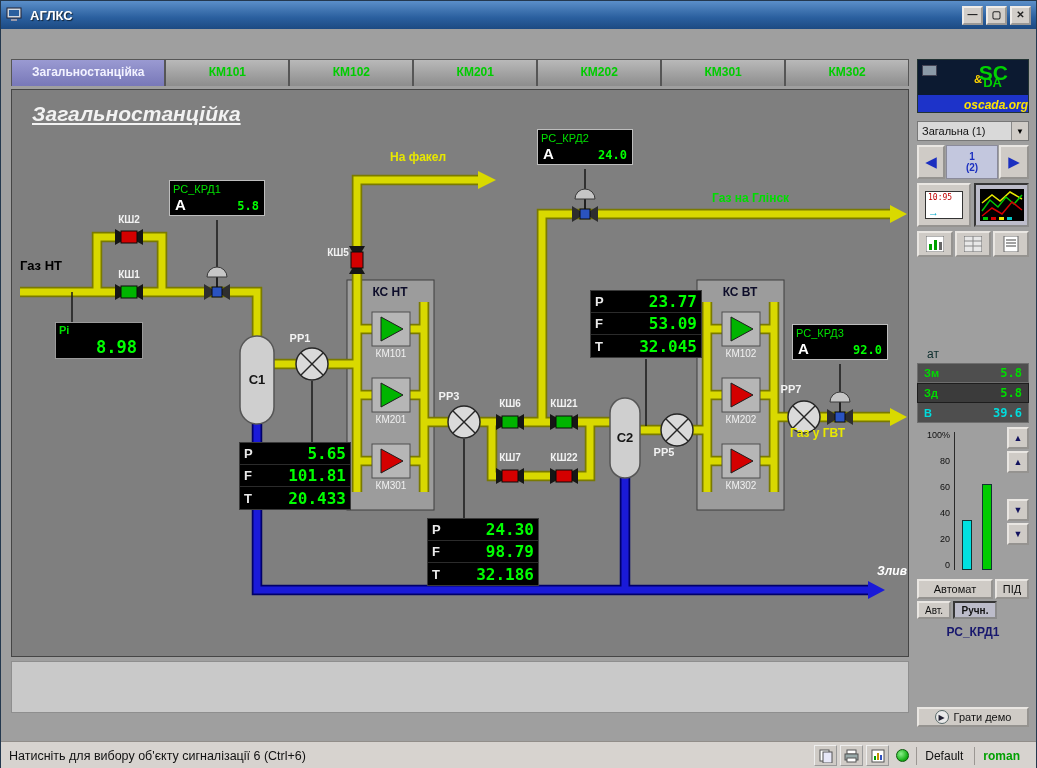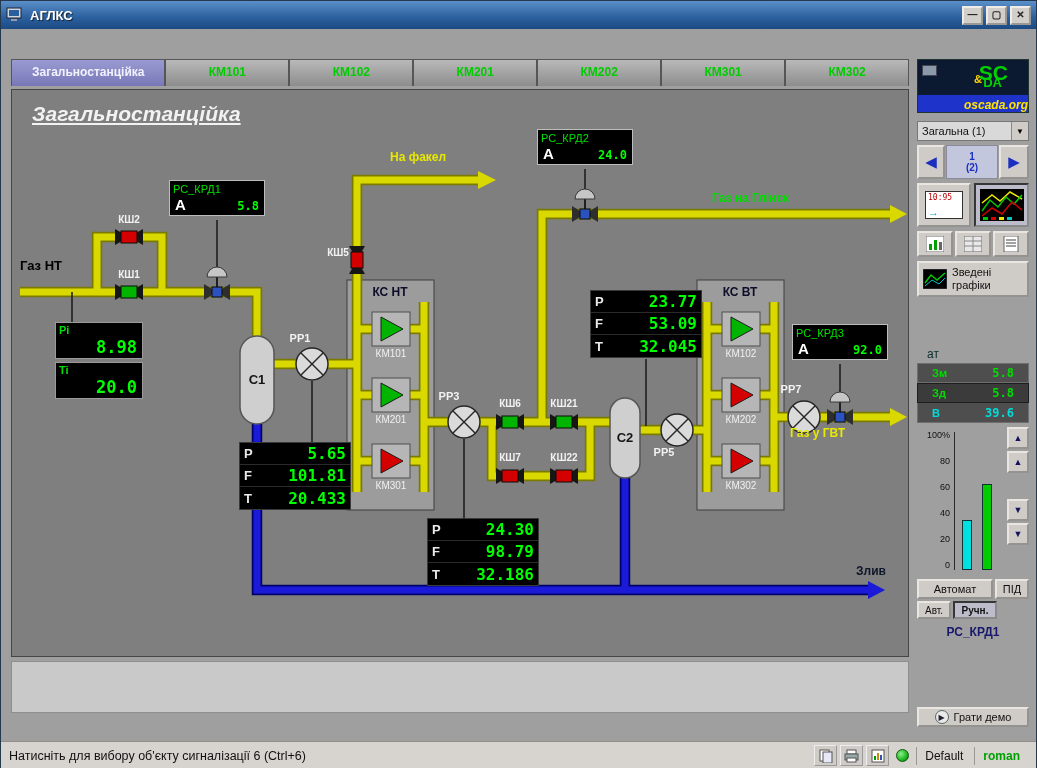--- a/index.html
+++ b/index.html
@@ -84,21 +84,21 @@
     display:flex; align-items:center; }
   .combo .ctext { font-size:11px; padding-left:4px; flex:1; color:#111; white-space:nowrap; overflow:hidden; }
   .combo .cbtn { width:17px; height:100%; background:#cfcbc6; border-left:1px solid #888; font-size:8px;
     display:flex; align-items:center; justify-content:center; }
 
   .nav-mid { background:#c3c7de; border:1px solid #8a8a9a; color:#1b2fc0; font-size:10px; font-weight:bold;
     display:flex; flex-direction:column; align-items:center; justify-content:center; line-height:1.15; }
   .nav-arrow { color:#1b2fc0; font-size:15px; }
 
   .vals { left:2px; top:304px; width:112px; position:absolute; }
-  .vrow2 { display:flex; justify-content:space-between; align-items:center; height:20px; padding:0 14px;
+  .vrow2 { display:flex; justify-content:space-between; align-items:center; height:20px; padding:0 6px;
     background:#4e4e4e; border:1px solid #6e6e6e; border-top:none; font-size:11px; font-weight:bold; }
   .vrow2:first-child { border-top:1px solid #6e6e6e; }
   .vrow2 .vv { font-family:"DejaVu Sans Mono",monospace; font-size:12px; }
   .vrow2.sel { background:#3b3b3b; border:1px solid #1d1d1d; }
 
   .gauge { left:2px; top:368px; width:112px; height:148px; position:absolute; }
   .g-scale { position:absolute; left:0; top:3px; width:33px; height:140px; display:flex; flex-direction:column;
     justify-content:space-between; align-items:flex-end; font-size:9px; color:#101010; }
   .g-axis { position:absolute; left:37px; top:5px; width:1px; height:138px; background:#2a2a2a; }
   .g-bararea { position:absolute; left:41px; top:5px; width:46px; height:138px; }
@@ -310,21 +310,21 @@
         <polygon points="9,5 9,29 31,17" stroke="#1d1d1d" fill="#d40000"></polygon>
       </g>
       <text class="t-km" x="729" y="399">КМ302</text>
     </svg>
 
     <div class="dg-title">Загальностанційка</div>
     <div class="flowlabel" style="left:8px; top:168px; color:#000000; font-size:13px;">Газ НТ</div>
     <div class="flowlabel" style="left:378px; top:60px; color:#e8e800;">На факел</div>
     <div class="flowlabel" style="left:700px; top:101px; color:#00dd00;">Газ на Глінск</div>
     <div class="flowlabel" style="left:778px; top:336px; color:#e8e800;">Газ у ГВТ</div>
-    <div class="flowlabel" style="left:844px; top:474px; color:#0f172a;">Злив</div>
+    <div class="flowlabel" style="left:865px; top:474px; color:#ffffff;font-style:italic;">Злив</div>
 
     <div class="pnl" style="left:157px; top:90px; width:96px;">
       <div class="hdr">РС_КРД1</div>
       <div class="vrow">
           <span class="mode">А</span>
           <span class="pval">5.8</span>
         </div>
     </div>
     <div class="pnl" style="left:525px; top:39px; width:96px;">
       <div class="hdr">РС_КРД2</div>
@@ -338,24 +338,20 @@
       <div class="vrow">
           <span class="mode">А</span>
           <span class="pval">92.0</span>
         </div>
     </div>
 
     <div class="meas" style="left:43px; top:232px;">
       <div class="cell">
         <span class="mlab">Pi</span>
         <span class="mval">8.98</span>
-      </div>
-      <div class="cell">
-        <span class="mlab">Ti</span>
-        <span class="mval">20.0</span>
       </div>
     </div>
 
     <div class="pft" style="left:227px; top:352px;">
       <div class="row">
           <span class="letter">P</span>
           <span class="rval">5.65</span>
         </div>
       <div class="row">
           <span class="letter">F</span>
@@ -461,28 +457,20 @@
     </div>
     <div class="sb-abs sbtn" style="left:78px; top:172px; width:36px; height:26px;">
       <svg width="18" height="16">
         <rect x="2" width="14" height="16" fill="#fff" stroke="#666"></rect>
         <line x1="4" y1="4" x2="14" y2="4" stroke="#444"></line>
           <line x1="4" y1="7" x2="14" y2="7" stroke="#444"></line>
           <line x1="4" y1="10" x2="14" y2="10" stroke="#444"></line>
       </svg>
     </div>
 
-    <div class="sb-abs sbtn" style="left:2px; top:202px; width:112px; height:36px; justify-content:flex-start; padding:0 4px; gap:5px;">
-      <svg width="24" height="20" style="flex:none">
-        <rect width="24" height="20" fill="#000" stroke="#445"></rect>
-        <polyline points="2,14 8,6 14,11 22,4" fill="none" stroke="#00c800" stroke-width="1.5"></polyline>
-        <polyline points="2,17 9,11 16,15 22,9" fill="none" stroke="#00c8c8" stroke-width="1"></polyline>
-      </svg>
-      <span style="text-align:left; line-height:1.15;">Зведені графіки</span>
-    </div>
 
     <div class="unitlab">ат</div>
 
     <div class="vals">
       <div class="vrow2">
         <span style="color: rgb(0, 220, 0);">Зм</span>
         <span class="vv" style="color: rgb(0, 220, 0);">5.8</span>
       </div>
       <div class="vrow2 sel">
         <span style="color: rgb(0, 220, 0);">Зд</span>

